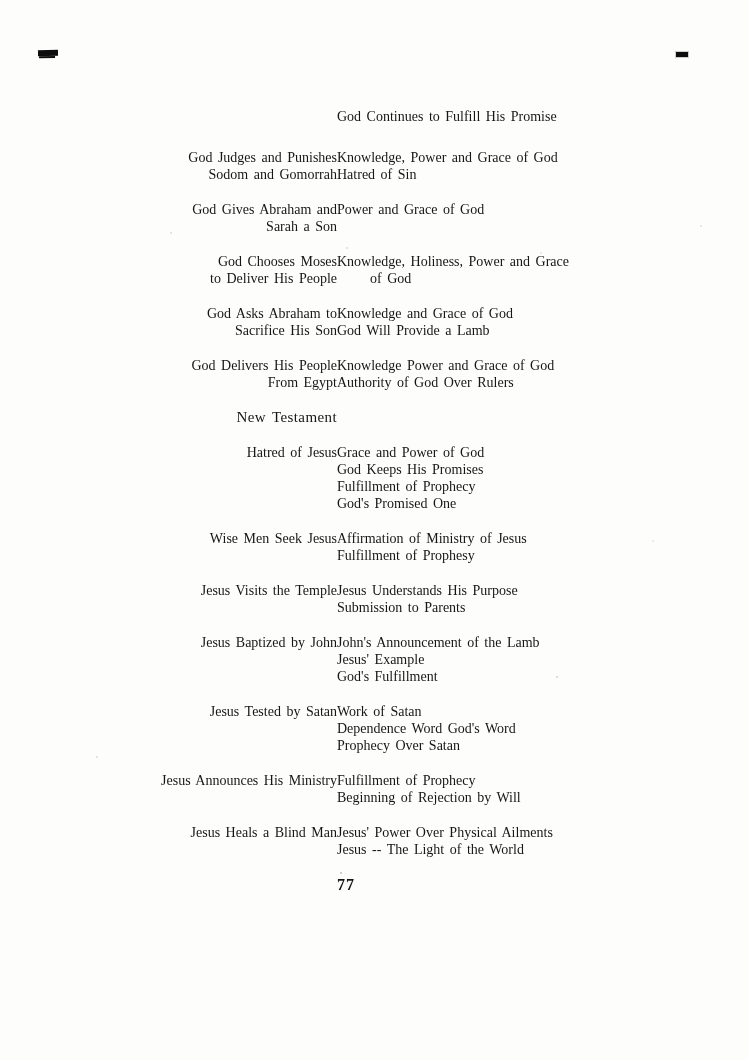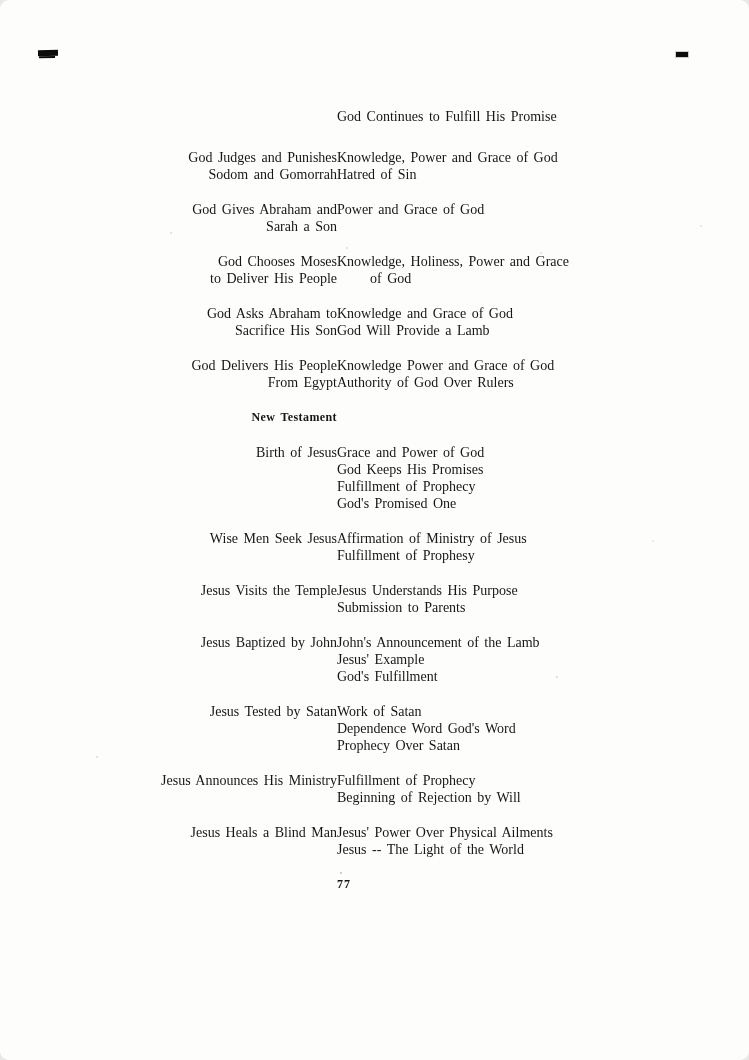--- a/index.html
+++ b/index.html
@@ -13,21 +13,20 @@
     width: 749px;
     height: 1060px;
     margin: 0 auto;
     background: #fdfdfc;
     color: #161616;
     font-family: "Liberation Serif", "DejaVu Serif", serif;
     font-size: 14px;
     line-height: 17px;
     word-spacing: 2px;
     overflow: hidden;
-    border-radius: 9px;
   }
   
   .mark {
     position: absolute;
     background: #0d0d0d;
   }
   .mark.left {
     left: 38px;
     top: 50px;
     width: 20px;
@@ -77,29 +76,29 @@
   }
   .cell.left {
     flex: 0 0 245px;
     text-align: right;
   }
   .cell.right {
     flex: 1 1 auto;
     max-width: 392px;
   }
   .row.heading .cell.left {
-    font-weight: bold;
-    font-size: 12px;
+    font-weight: normal;
+    font-size: 15px;
     letter-spacing: 0.4px;
   }
   .page-number {
     margin-left: 245px;
     margin-top: 17px;
     font-weight: bold;
-    font-size: 12px;
+    font-size: 16px;
     letter-spacing: 1px;
   }
 </style>
 </head>
 <body>
 
 <div class="page">
   <div class="mark left"></div>
   <div class="mark right"></div>
   <div class="specks"></div>
@@ -127,21 +126,21 @@
       </div>
       <div class="row entry">
         <div class="cell left"><div>God Delivers His People</div><div>From Egypt</div></div>
         <div class="cell right"><div>Knowledge Power and Grace of God</div><div>Authority of God Over Rulers</div></div>
       </div>
       <div class="row heading">
         <div class="cell left"><div>New Testament</div></div>
         <div class="cell right"></div>
       </div>
       <div class="row entry">
-        <div class="cell left"><div>Birth of Jesus</div></div>
+        <div class="cell left"><div>Hatred of Jesus</div></div>
         <div class="cell right"><div>Grace and Power of God</div><div>God Keeps His Promises</div><div>Fulfillment of Prophecy</div><div>God's Promised One</div></div>
       </div>
       <div class="row entry">
         <div class="cell left"><div>Wise Men Seek Jesus</div></div>
         <div class="cell right"><div>Affirmation of Ministry of Jesus</div><div>Fulfillment of Prophesy</div></div>
       </div>
       <div class="row entry">
         <div class="cell left"><div>Jesus Visits the Temple</div></div>
         <div class="cell right"><div>Jesus Understands His Purpose</div><div>Submission to Parents</div></div>
       </div>

